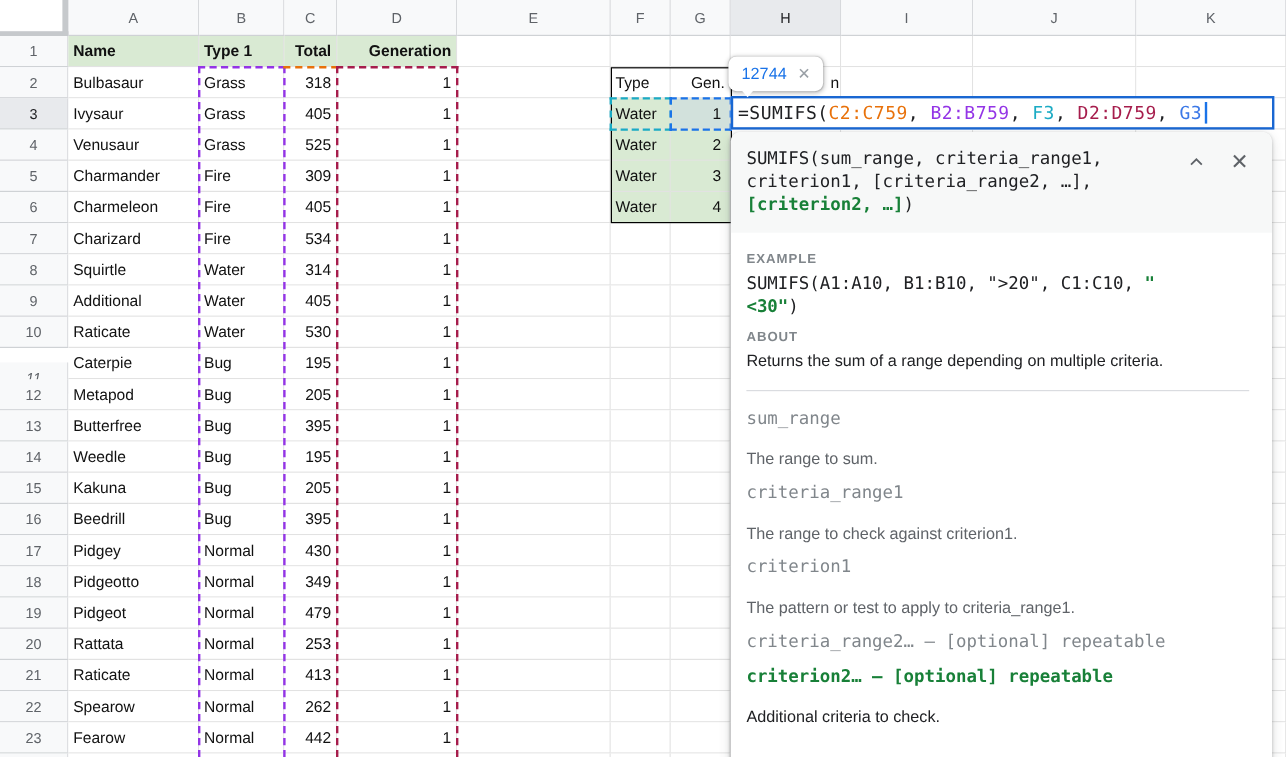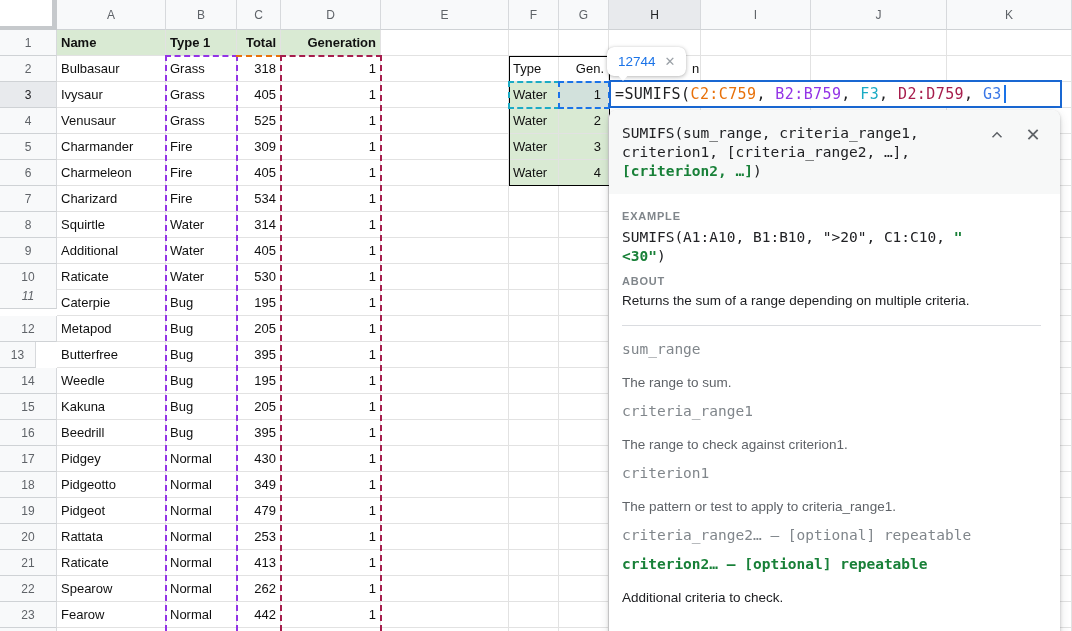--- a/index.html
+++ b/index.html
@@ -89,23 +89,23 @@
       <div class="abs row-header" style="left: 0px; top: 30px; width: 57px; height: 26px;">1</div>
       <div class="abs row-header" style="left: 0px; top: 56px; width: 57px; height: 26px;">2</div>
       <div class="abs row-header active" style="left: 0px; top: 82px; width: 57px; height: 26px;">3</div>
       <div class="abs row-header" style="left: 0px; top: 108px; width: 57px; height: 26px;">4</div>
       <div class="abs row-header" style="left: 0px; top: 134px; width: 57px; height: 26px;">5</div>
       <div class="abs row-header" style="left: 0px; top: 160px; width: 57px; height: 26px;">6</div>
       <div class="abs row-header" style="left: 0px; top: 186px; width: 57px; height: 26px;">7</div>
       <div class="abs row-header" style="left: 0px; top: 212px; width: 57px; height: 26px;">8</div>
       <div class="abs row-header" style="left: 0px; top: 238px; width: 57px; height: 26px;">9</div>
       <div class="abs row-header" style="left: 0px; top: 264px; width: 57px; height: 26px;">10</div>
-      <div class="abs row-header" style="left: 0px; top: 283px; width: 57px; height: 26px; font-style: italic;">11</div>
+      <div class="abs row-header" style="left: 0px; top: 302px; width: 57px; height: 26px; font-style: italic;">11</div>
       <div class="abs row-header" style="left: 0px; top: 316px; width: 57px; height: 26px;">12</div>
-      <div class="abs row-header" style="left: 0px; top: 342px; width: 36px; height: 26px;">13</div>
+      <div class="abs row-header" style="left: 0px; top: 342px; width: 57px; height: 26px;">13</div>
       <div class="abs row-header" style="left: 0px; top: 368px; width: 57px; height: 26px;">14</div>
       <div class="abs row-header" style="left: 0px; top: 394px; width: 57px; height: 26px;">15</div>
       <div class="abs row-header" style="left: 0px; top: 420px; width: 57px; height: 26px;">16</div>
       <div class="abs row-header" style="left: 0px; top: 446px; width: 57px; height: 26px;">17</div>
       <div class="abs row-header" style="left: 0px; top: 472px; width: 57px; height: 26px;">18</div>
       <div class="abs row-header" style="left: 0px; top: 498px; width: 57px; height: 26px;">19</div>
       <div class="abs row-header" style="left: 0px; top: 524px; width: 57px; height: 26px;">20</div>
       <div class="abs row-header" style="left: 0px; top: 550px; width: 57px; height: 26px;">21</div>
       <div class="abs row-header" style="left: 0px; top: 576px; width: 57px; height: 26px;">22</div>
       <div class="abs row-header" style="left: 0px; top: 602px; width: 57px; height: 26px;">23</div>

